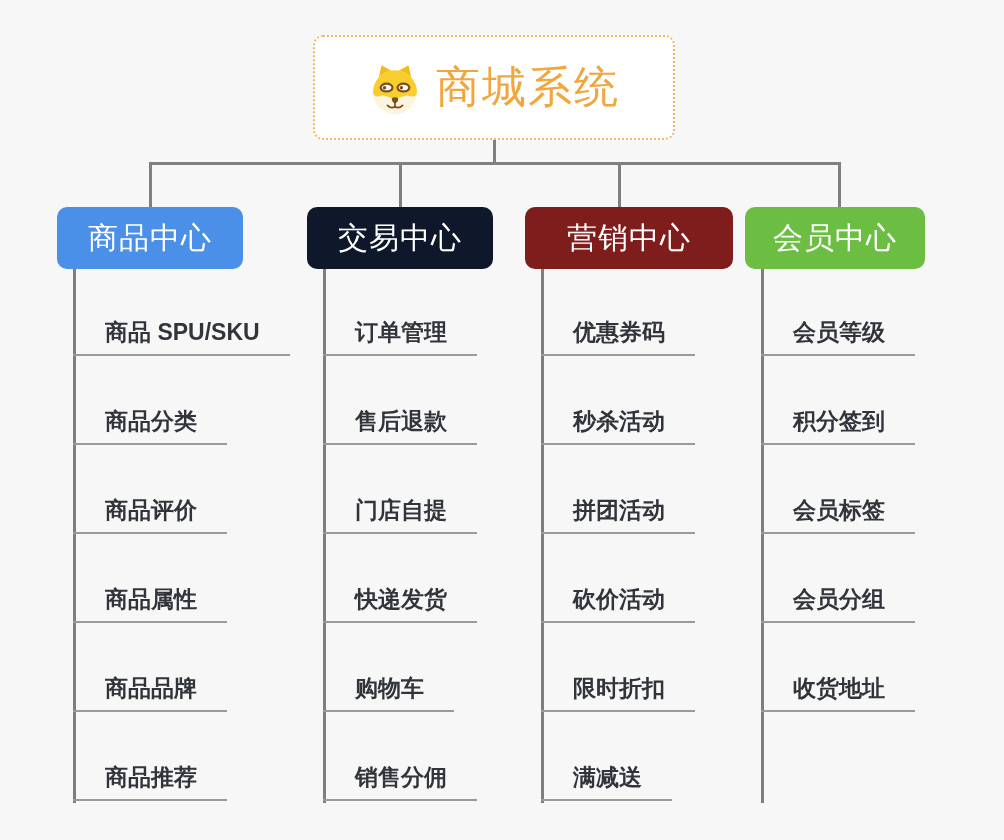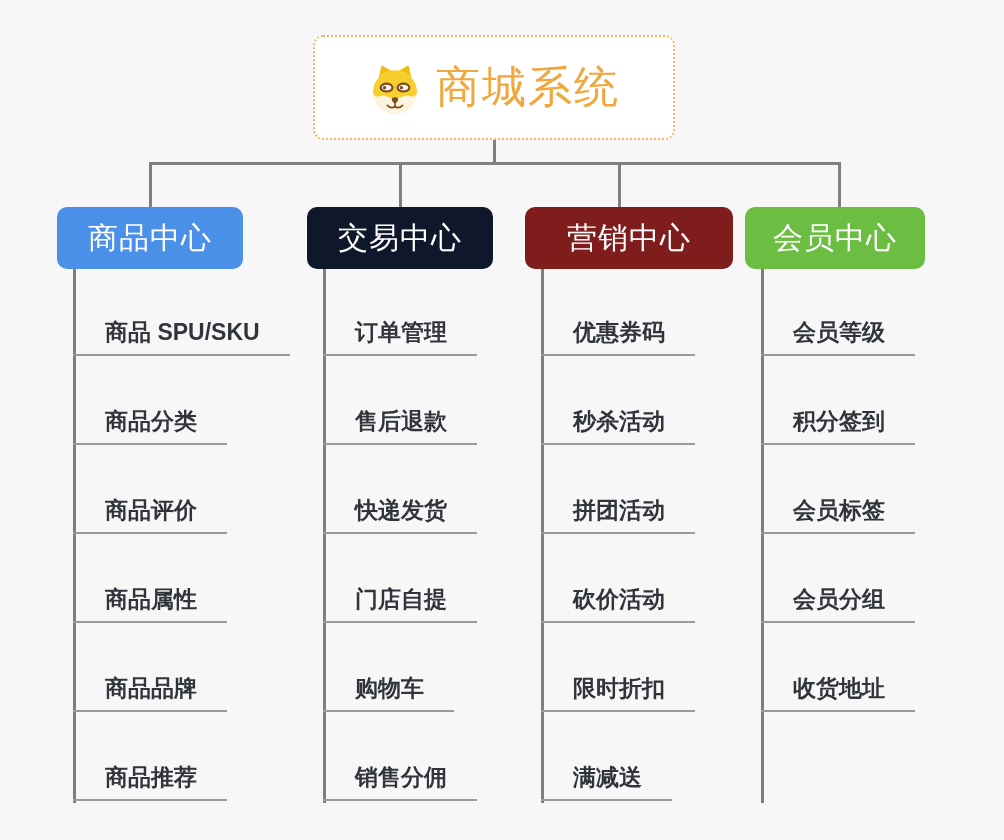--- a/index.html
+++ b/index.html
@@ -110,22 +110,22 @@
         <div class="leaf-node">商品推荐</div>
       </div>
       <div class="line vline" style="left: 398.5px; top: 162px; height: 45px;"></div>
       <div class="branch-box" style="left: 307px; width: 186px; background: #0f172a;">
         <span>交易中心</span>
       </div>
       <div class="trunk" style="left: 323px; top: 269px; height: 534px;"></div>
       <div class="items-col" style="left: 323px; top: 269px;">
         <div class="leaf-node">订单管理</div>
         <div class="leaf-node">售后退款</div>
+        <div class="leaf-node">门店自提</div>
         <div class="leaf-node">快递发货</div>
-        <div class="leaf-node">门店自提</div>
         <div class="leaf-node">购物车</div>
         <div class="leaf-node">销售分佣</div>
       </div>
       <div class="line vline" style="left: 617.5px; top: 162px; height: 45px;"></div>
       <div class="branch-box" style="left: 525px; width: 208px; background: #7f1d1d;">
         <span>营销中心</span>
       </div>
       <div class="trunk" style="left: 541px; top: 269px; height: 534px;"></div>
       <div class="items-col" style="left: 541px; top: 269px;">
         <div class="leaf-node">优惠券码</div>

